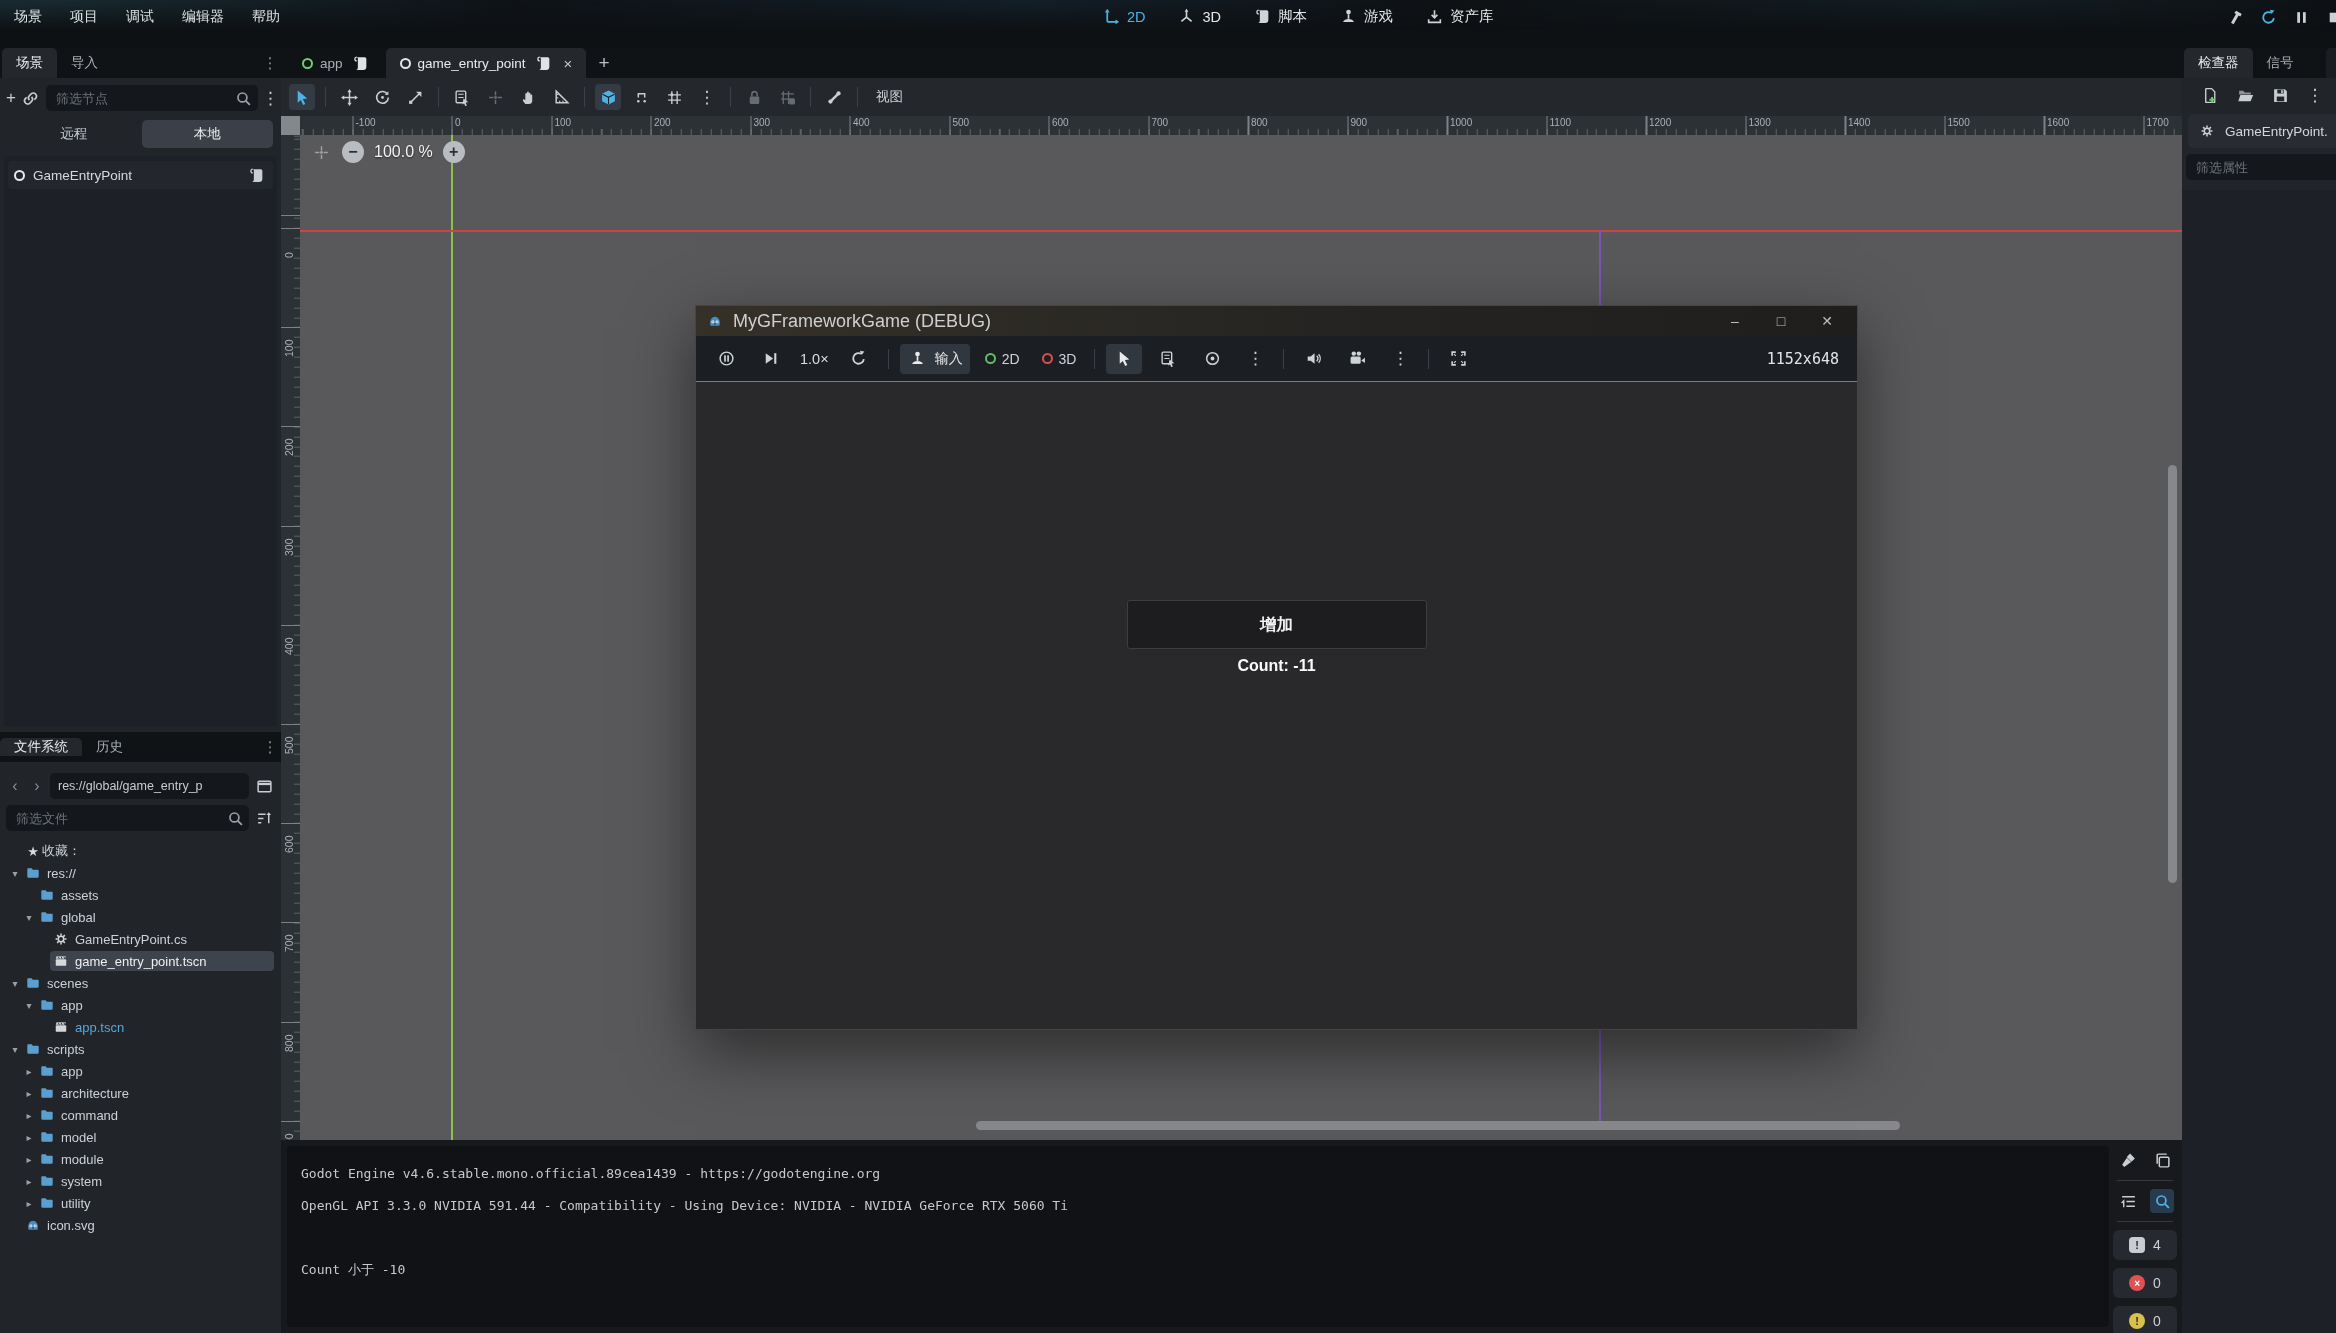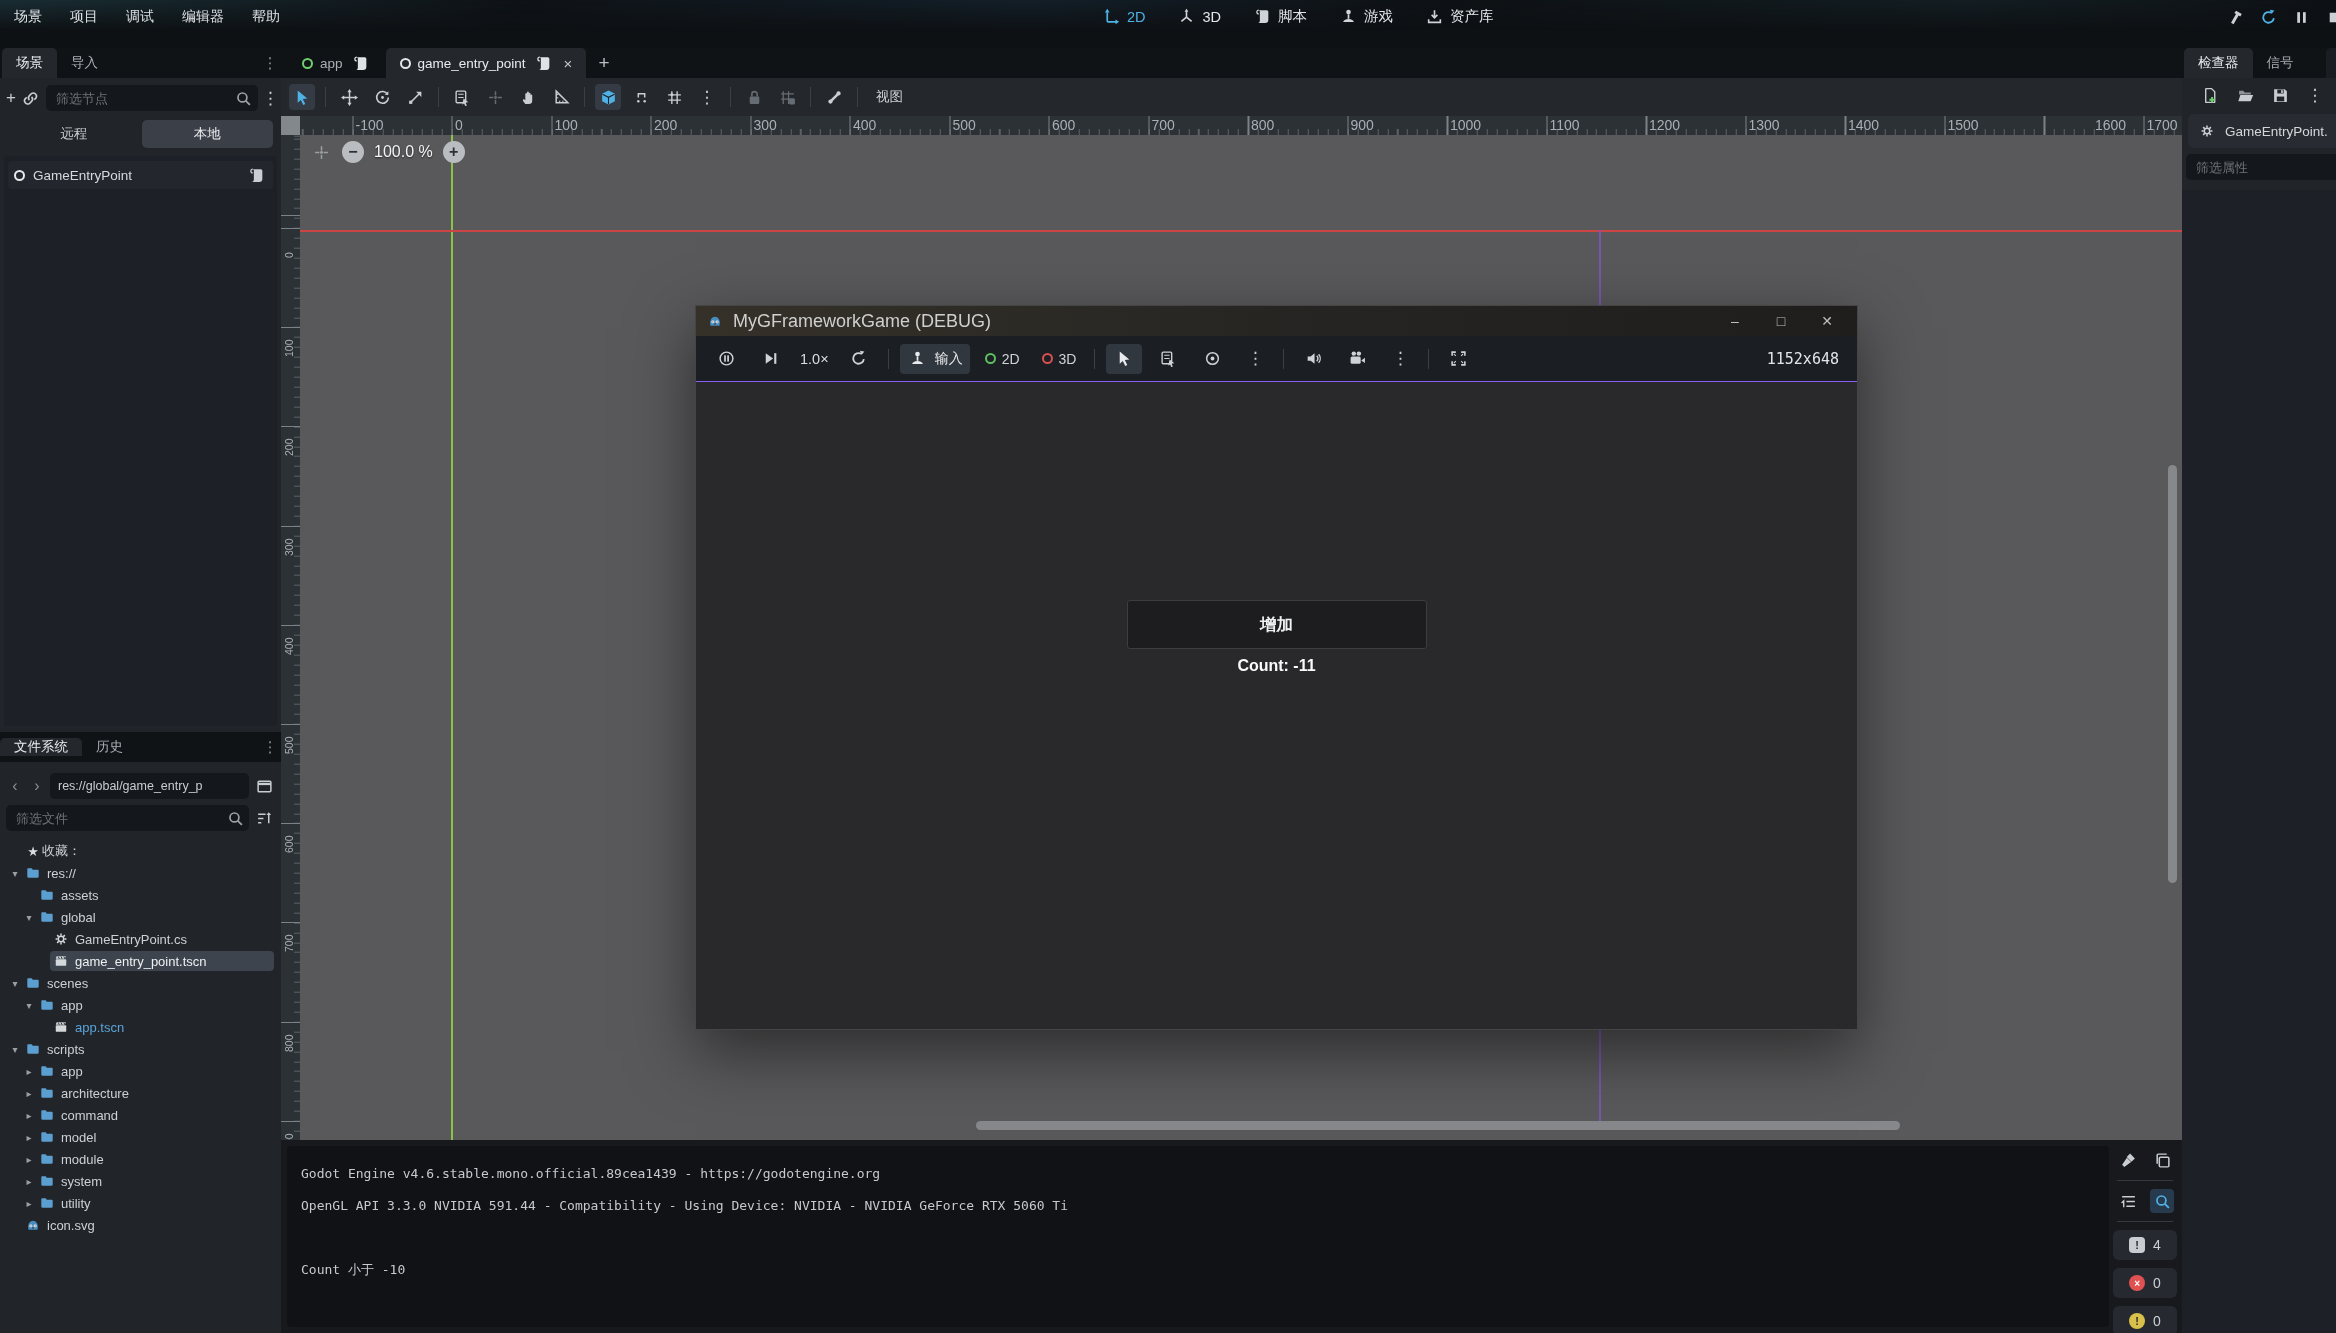--- a/index.html
+++ b/index.html
@@ -52,21 +52,21 @@
   .tooldiv { width:1px; height:20px; background:#3a4046; margin:0 3px; }
   #view-menu { font-size:13.5px; color:#ccd1d6; padding:0 8px;text-align:center; }
 
   
   #ruler-corner { left:281px; top:116px; width:19px; height:19px; background:#83888d; }
   #ruler-h { left:300px; top:116px; width:1882px; height:19px; background:#2c3136; overflow:hidden; }
   #ruler-h::before { content:""; position:absolute; left:0; bottom:0; width:100%; height:6px;
      background:repeating-linear-gradient(to right,#5b6167 0 1px, transparent 1px 9.95px); background-position-x:2.75px; }
   #ruler-h::after { content:""; position:absolute; inset:0;
      background:repeating-linear-gradient(to right,#7b8187 0 1px, transparent 1px 99.5px); background-position-x:52.5px; }
-  .rlh { position:absolute; top:1px; font-size:14px; color:#a9afb6; z-index:2; }
+  .rlh { position:absolute; top:1px; font-size:10px; color:#a9afb6; z-index:2; }
   #ruler-v { left:281px; top:135px; width:19px; height:1005px; background:#2c3136; overflow:hidden; }
   #ruler-v::before { content:""; position:absolute; right:0; top:0; height:100%; width:6px;
      background:repeating-linear-gradient(to bottom,#5b6167 0 1px, transparent 1px 9.92px); background-position-y:3.7px; }
   #ruler-v::after { content:""; position:absolute; inset:0;
      background:repeating-linear-gradient(to bottom,#7b8187 0 1px, transparent 1px 99.2px); background-position-y:93px; }
   .rlv { position:absolute; left:2px; font-size:10.5px; color:#a9afb6; transform:rotate(-90deg); transform-origin:left top; z-index:2; white-space:nowrap; }
   #canvas { left:300px; top:135px; width:1882px; height:1005px; background:#59595b; overflow:hidden; }
   #axis-y { position:absolute; left:151px; top:0; width:1.5px; height:100%; }
   #axis-x { position:absolute; left:0; top:95px; width:100%; height:1.5px; }
   #vp-guide { position:absolute; left:1299px; top:95px; width:1.5px; height:895px; opacity:.85; }
@@ -596,21 +596,21 @@
       <span class="rlh" style="left: 752px;">600</span>
       <span class="rlh" style="left: 851.5px;">700</span>
       <span class="rlh" style="left: 951px;">800</span>
       <span class="rlh" style="left: 1050.5px;">900</span>
       <span class="rlh" style="left: 1150px;">1000</span>
       <span class="rlh" style="left: 1249.5px;">1100</span>
       <span class="rlh" style="left: 1349px;">1200</span>
       <span class="rlh" style="left: 1448.5px;">1300</span>
       <span class="rlh" style="left: 1548px;">1400</span>
       <span class="rlh" style="left: 1647.5px;">1500</span>
-      <span class="rlh" style="left: 1747px; padding-left: 48px;">1600</span>
+      <span class="rlh" style="left: 1747px;">1600</span>
       <span class="rlh" style="left: 1846.5px;">1700</span>
     </div>
   <div id="ruler-v" class="abs">
       <span class="rlv" style="top: 123px;">0</span>
       <span class="rlv" style="top: 222.2px;">100</span>
       <span class="rlv" style="top: 321.4px;">200</span>
       <span class="rlv" style="top: 420.6px;">300</span>
       <span class="rlv" style="top: 519.8px;">400</span>
       <span class="rlv" style="top: 619px;">500</span>
       <span class="rlv" style="top: 718.2px;">600</span>

